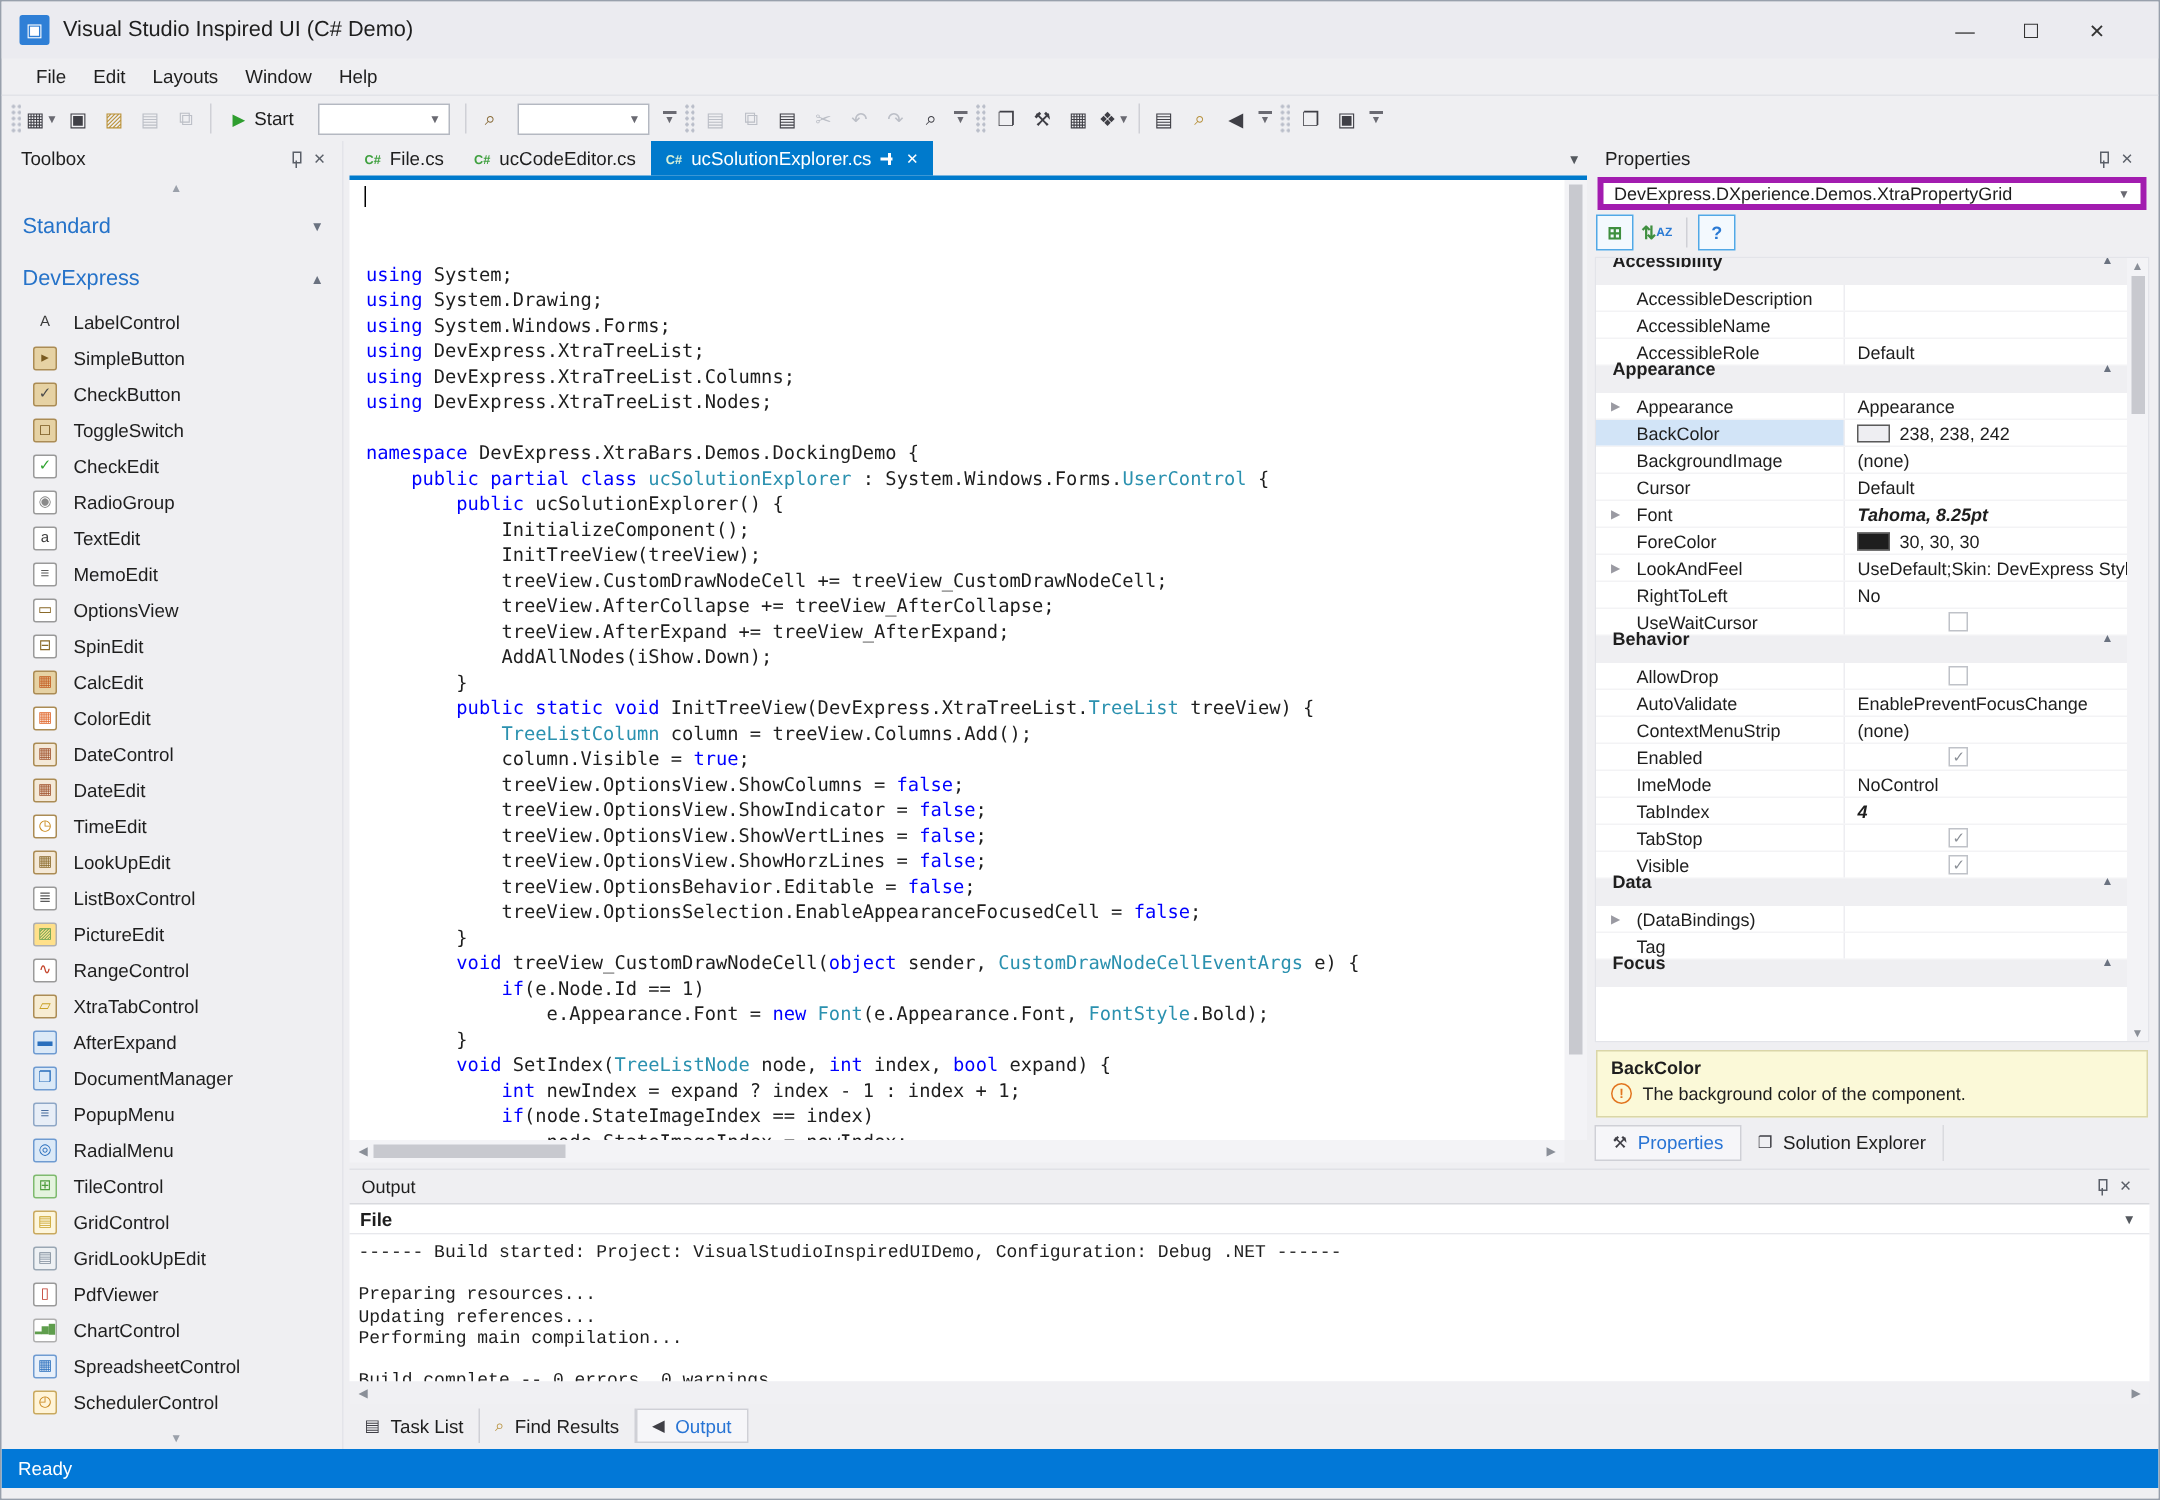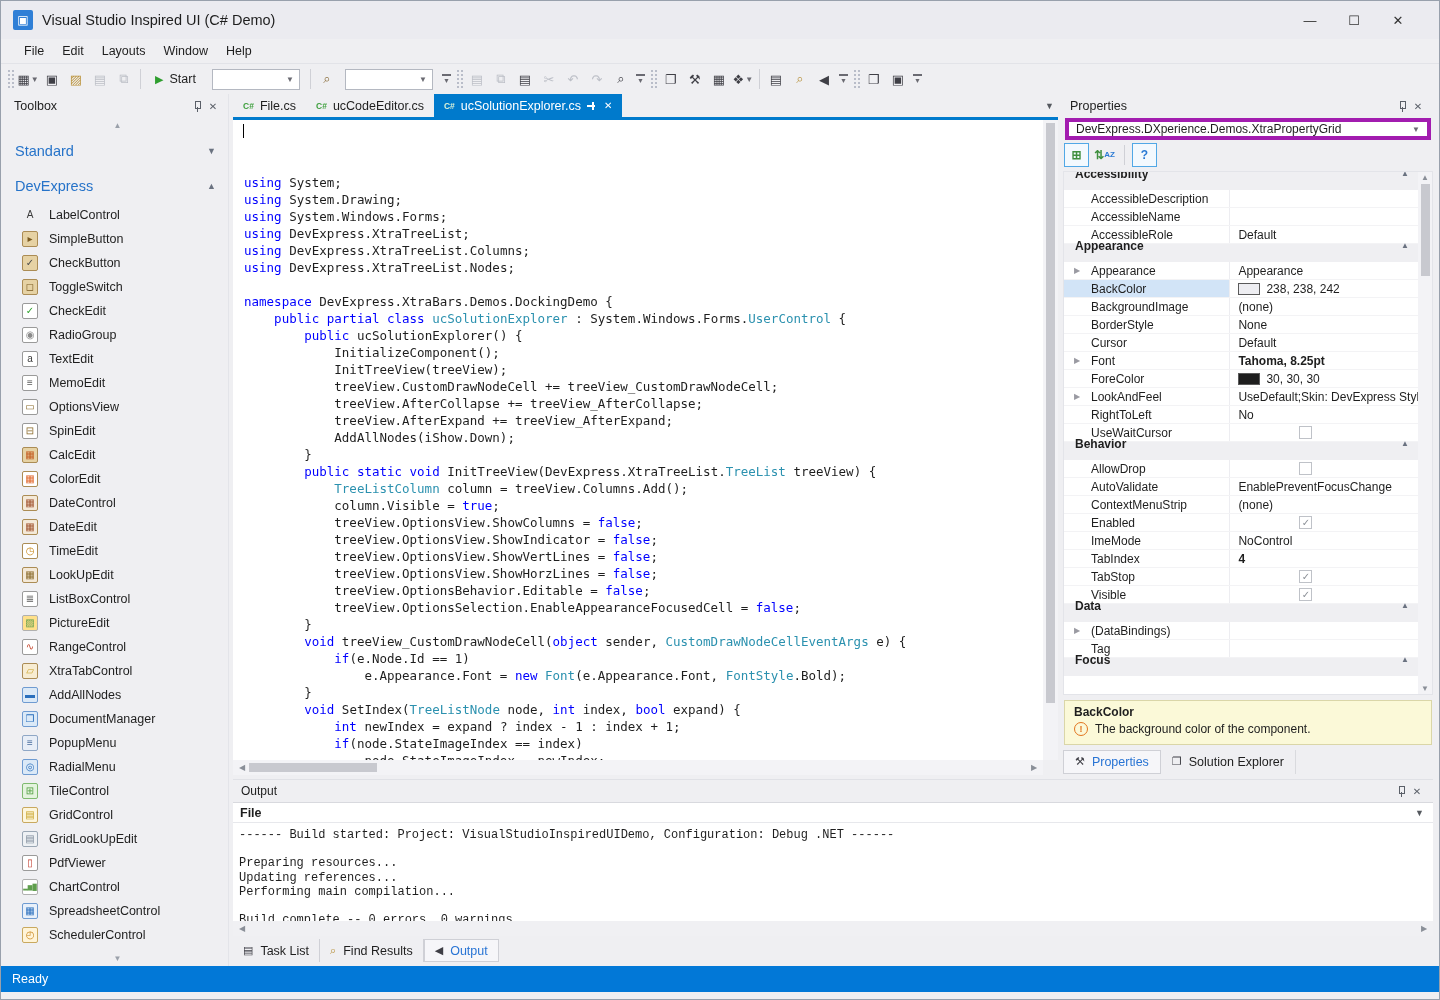--- a/index.html
+++ b/index.html
@@ -78,21 +78,21 @@
   .p-tool .g2{color:#2a7ad4;font-size:12px;font-weight:bold;}
   .p-grid{flex:1;min-height:0;margin-top:2px;background:#fff;display:flex;overflow:hidden;border:1px solid #e3e4e9;}
   .p-rows{flex:1;overflow:hidden;}
   .p-section{height:18px;background:#EFEFF2;display:flex;align-items:center;padding:0 9px 15px 11px;font-weight:bold;font-size:12px;}
   .p-section .car{margin-left:auto;color:#6a7280;font-size:8px;font-weight:normal;}
   .p-row{height:18px;display:flex;font-size:12px;border-bottom:1px solid #f3f3f5;}
   .p-name{width:47%;flex:none;padding-left:27px;display:flex;align-items:center;position:relative;border-right:1px solid #ededf1;}
   .p-name .exp{position:absolute;left:10px;color:#9a9aa2;font-size:8px;}
   .p-row.selected .p-name{background:#D2E4F7;}
   .p-val{flex:1;padding-left:8px;display:flex;align-items:center;gap:6px;overflow:hidden;white-space:nowrap;}
-  .p-val.bold{font-weight:bold;}
+  .p-val.bold{font-weight:bold;font-style:italic;}
   .swatch{width:22px;height:12px;flex:none;border:1px solid #5a5a5a;}
   .cb{width:13px;height:13px;border:1px solid #bfc2c8;background:#fff;display:flex;align-items:center;justify-content:center;font-size:10px;color:#8a8f96;margin-left:34%;}
   .p-scroll{width:14px;flex:none;background:#F3F3F6;display:flex;flex-direction:column;align-items:center;padding:1px 0;}
   .p-scroll .thumb{width:9px;height:92px;background:#C8C9CF;margin:2px 0;}
   .p-scroll .sp{flex:1;}
   .help-box{height:45px;flex:none;margin:5px 1px 3px 1px;background:#FBF9D8;border:1px solid #DAD6A8;padding:4px 9px 0 9px;font-size:12px;}
   .help-title{font-weight:bold;margin-bottom:3px;}
   .help-desc{display:flex;align-items:center;gap:7px;}
   .help-icon{width:14px;height:14px;flex:none;border:1.5px solid #E2751F;border-radius:50%;color:#E2751F;font-size:9px;font-weight:bold;display:flex;align-items:center;justify-content:center;}
   .p-tabs{height:27px;flex:none;display:flex;align-items:center;}
@@ -345,21 +345,21 @@
           <div class="tbx-item">
             <span class="tbx-icon" style="color: rgb(196, 69, 44); background: rgb(255, 255, 255); border: 1px solid rgb(154, 154, 154);">∿</span>
             <span>RangeControl</span>
           </div>
           <div class="tbx-item">
             <span class="tbx-icon" style="color: rgb(201, 162, 39); background: rgb(247, 236, 210); border: 1px solid rgb(171, 140, 85);">▱</span>
             <span>XtraTabControl</span>
           </div>
           <div class="tbx-item">
             <span class="tbx-icon" style="color: rgb(42, 111, 189); background: rgb(219, 233, 247); border: 1px solid rgb(111, 155, 209);">▬</span>
-            <span>AddAllNodes</span>
+            <span>AfterExpand</span>
           </div>
           <div class="tbx-item">
             <span class="tbx-icon" style="color: rgb(42, 111, 189); background: rgb(219, 233, 247); border: 1px solid rgb(111, 155, 209);">❐</span>
             <span>DocumentManager</span>
           </div>
           <div class="tbx-item">
             <span class="tbx-icon" style="color: rgb(74, 109, 158); background: rgb(232, 238, 247); border: 1px solid rgb(143, 167, 198);">≡</span>
             <span>PopupMenu</span>
           </div>
           <div class="tbx-item">
@@ -513,28 +513,20 @@
                     <span class="swatch" style="background: rgb(238, 238, 242);"></span>
                     <span>238, 238, 242</span>
                   </div>
                 </div>
                 <div class="p-row">
                   <div class="p-name">
                     <span>BackgroundImage</span>
                   </div>
                   <div class="p-val">
                     <span>(none)</span>
-                  </div>
-                </div>
-                <div class="p-row">
-                  <div class="p-name">
-                    <span>BorderStyle</span>
-                  </div>
-                  <div class="p-val">
-                    <span>None</span>
                   </div>
                 </div>
                 <div class="p-row">
                   <div class="p-name">
                     <span>Cursor</span>
                   </div>
                   <div class="p-val">
                     <span>Default</span>
                   </div>
                 </div>

